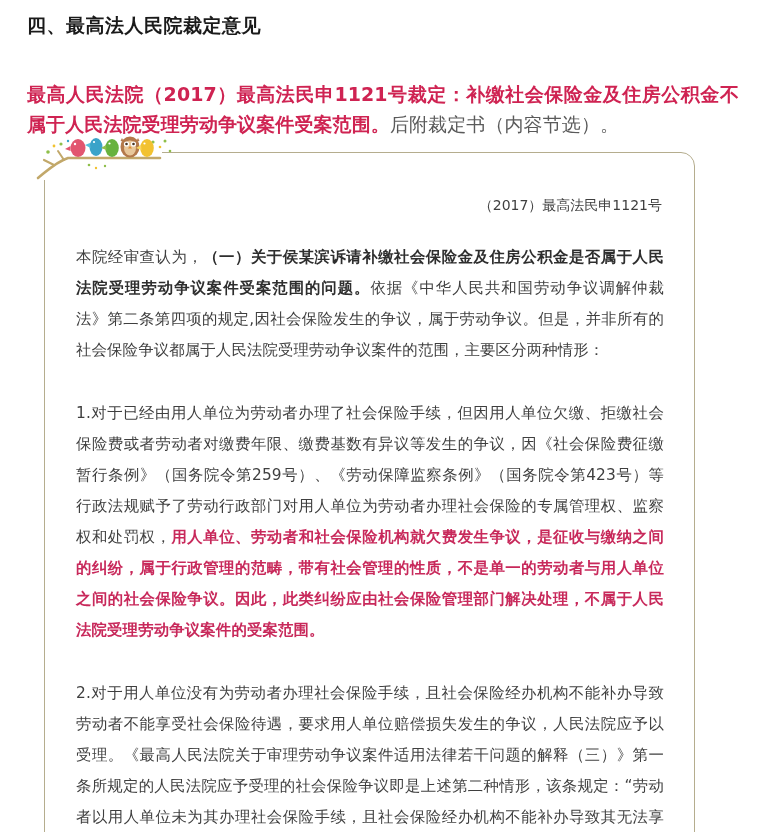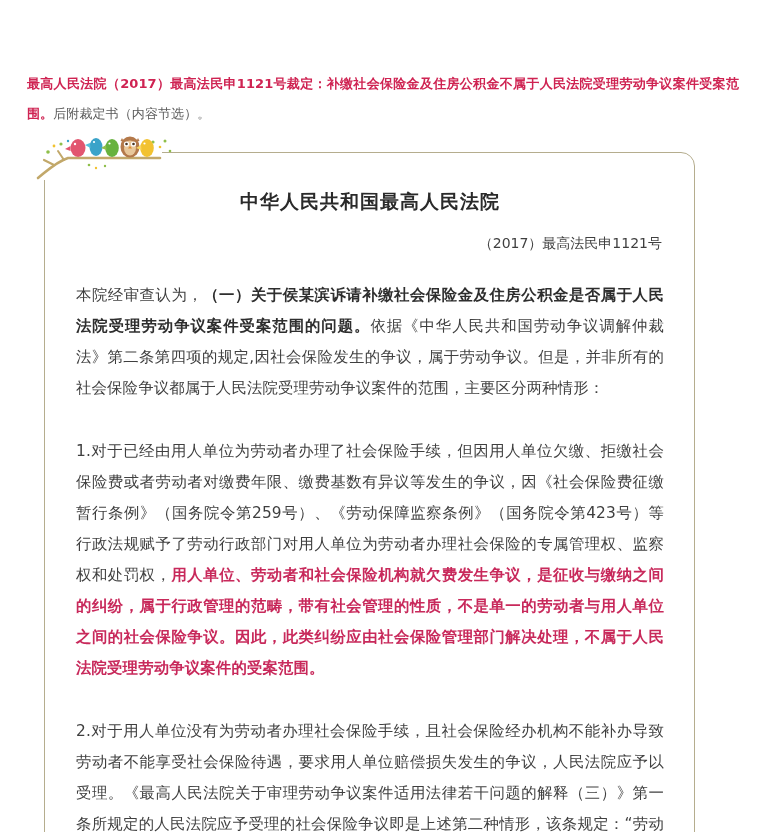--- a/index.html
+++ b/index.html
@@ -33,23 +33,23 @@
     letter-spacing: 0.5px;
     color: #1a1a1a;
     line-height: 30px;
     white-space: nowrap;
   }
 
   
   .intro {
     position: absolute;
     left: 27px;
-    top: 69px;
+    top: 79px;
     width: 712px;
-    font-size: 13px;
+    font-size: 19px;
     line-height: 30px;
     letter-spacing: 0.1px;
     text-align: justify;
   }
   .intro .red-bold {
     color: #cf2352;
     font-weight: bold;
   }
   .intro .plain {
     color: #5a5a5a;
@@ -148,20 +148,21 @@
   }
   .para.first { margin-top: 24px; }
   .para .b { font-weight: bold; color: #2e2e2e; }
   .para .r { color: #c8295b; font-weight: bold; }
 </style>
 </head>
 <body>
 
 <div class="page">
 
+  <div class="section-heading">四、最高法人民院裁定意见</div>
 
   <div class="intro">
     <span class="red-bold">最高人民法院（2017）最高法民申1121号裁定：补缴社会保险金及住房公积金不属于人民法院受理劳动争议案件受案范围。</span><span class="plain">后附裁定书（内容节选）。</span>
   </div>
 
   <div class="ruling-box"></div>
   <div class="border-gap"></div>
   <div class="border-gap-left"></div>
 
   <div class="birds">
@@ -216,21 +217,20 @@
 
       <g>
         <ellipse cx="113" cy="16" rx="6.8" ry="9" fill="#f2c230"></ellipse>
         <path d="M107 13 L102 16 L107.5 18 Z" fill="#fad760"></path>
         <circle cx="110.5" cy="11.5" r="1.1" fill="#ffffff"></circle>
       </g>
     </svg>
   </div>
 
   <div class="doc">
-    <div class="doc-title">中华人民共和国最高人民法院</div>
     <div class="doc-caseno">（2017）最高法民申1121号</div>
 
     <div class="para first"><span>本院经审查认为，</span><span class="b">（一）关于侯某滨诉请补缴社会保险金及住房公积金是否属于人民法院受理劳动争议案件受案范围的问题。</span><span>依据《中华人民共和国劳动争议调解仲裁法》第二条第四项的规定,因社会保险发生的争议，属于劳动争议。但是，并非所有的社会保险争议都属于人民法院受理劳动争议案件的范围，主要区分两种情形：</span></div>
     <div class="para"><span>1.对于已经由用人单位为劳动者办理了社会保险手续，但因用人单位欠缴、拒缴社会保险费或者劳动者对缴费年限、缴费基数有异议等发生的争议，因《社会保险费征缴暂行条例》（国务院令第259号）、《劳动保障监察条例》（国务院令第423号）等行政法规赋予了劳动行政部门对用人单位为劳动者办理社会保险的专属管理权、监察权和处罚权，</span><span class="r">用人单位、劳动者和社会保险机构就欠费发生争议，是征收与缴纳之间的纠纷，属于行政管理的范畴，带有社会管理的性质，不是单一的劳动者与用人单位之间的社会保险争议。因此，此类纠纷应由社会保险管理部门解决处理，不属于人民法院受理劳动争议案件的受案范围。</span></div>
     <div class="para"><span>2.对于用人单位没有为劳动者办理社会保险手续，且社会保险经办机构不能补办导致劳动者不能享受社会保险待遇，要求用人单位赔偿损失发生的争议，人民法院应予以受理。《最高人民法院关于审理劳动争议案件适用法律若干问题的解释（三）》第一条所规定的人民法院应予受理的社会保险争议即是上述第二种情形，该条规定：“劳动者以用人单位未为其办理社会保险手续，且社会保险经办机构不能补办导致其无法享受社会保险待遇为由，要求用人单位赔偿损失而发生争议的，人民法院应予受理。”</span></div>
   </div>
 
 </div>
 
 </body></html>

